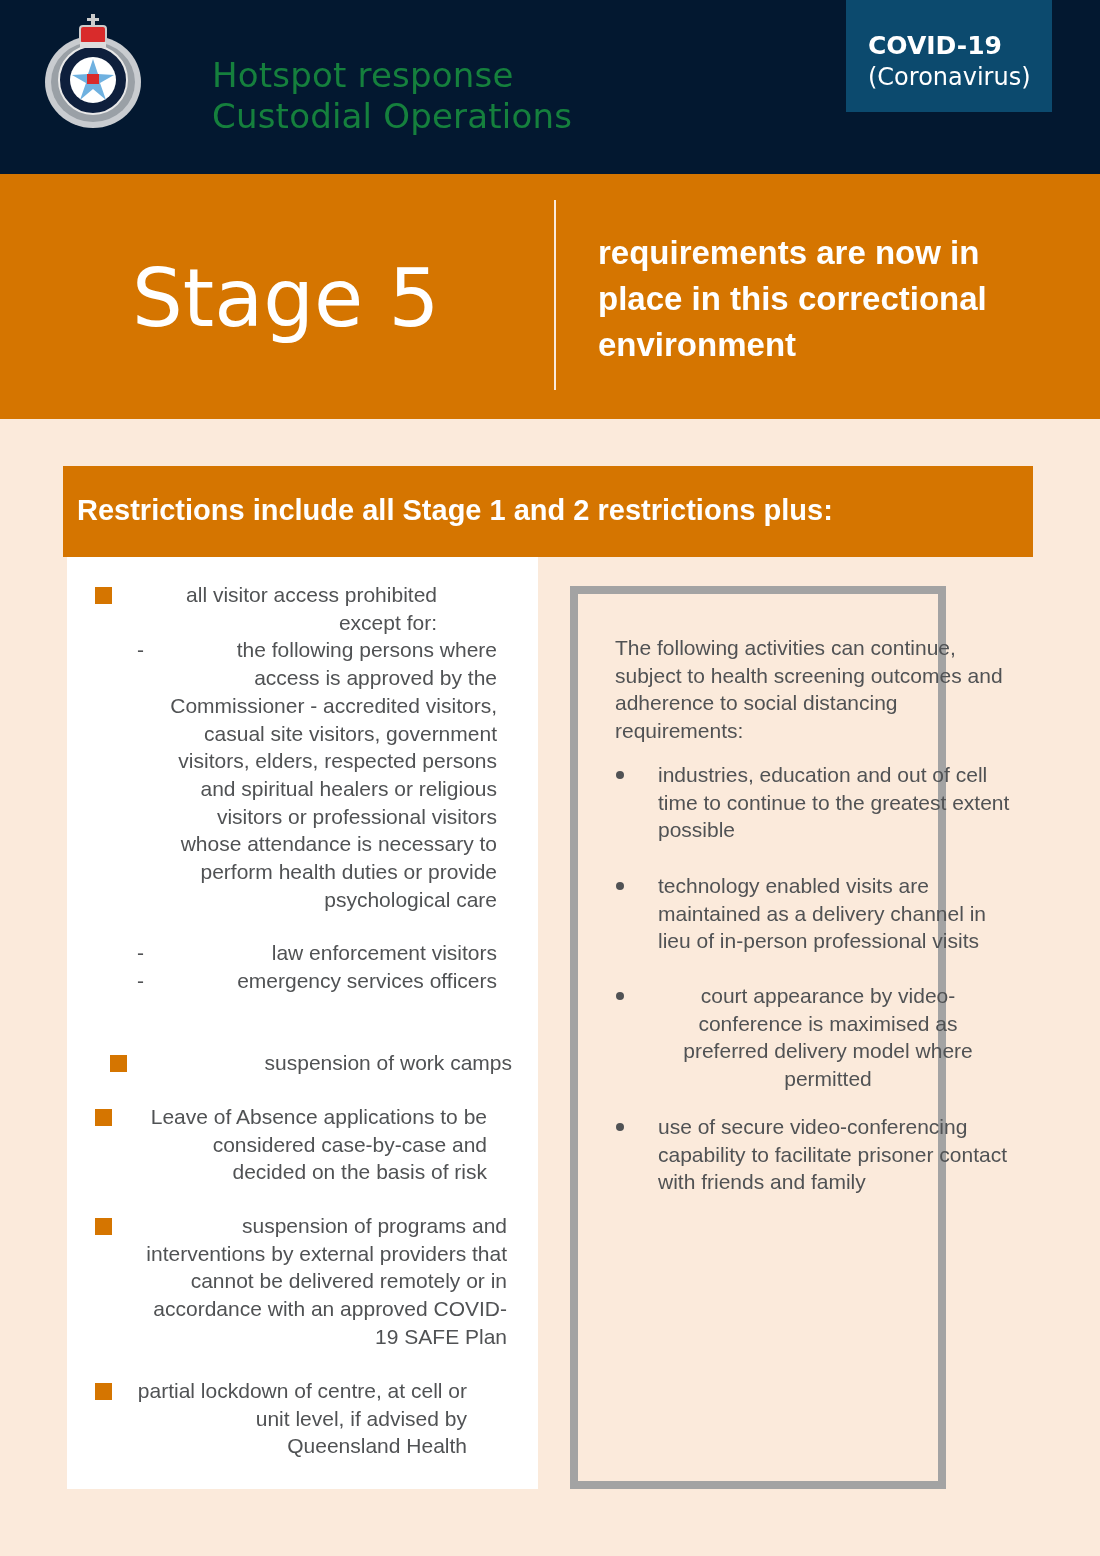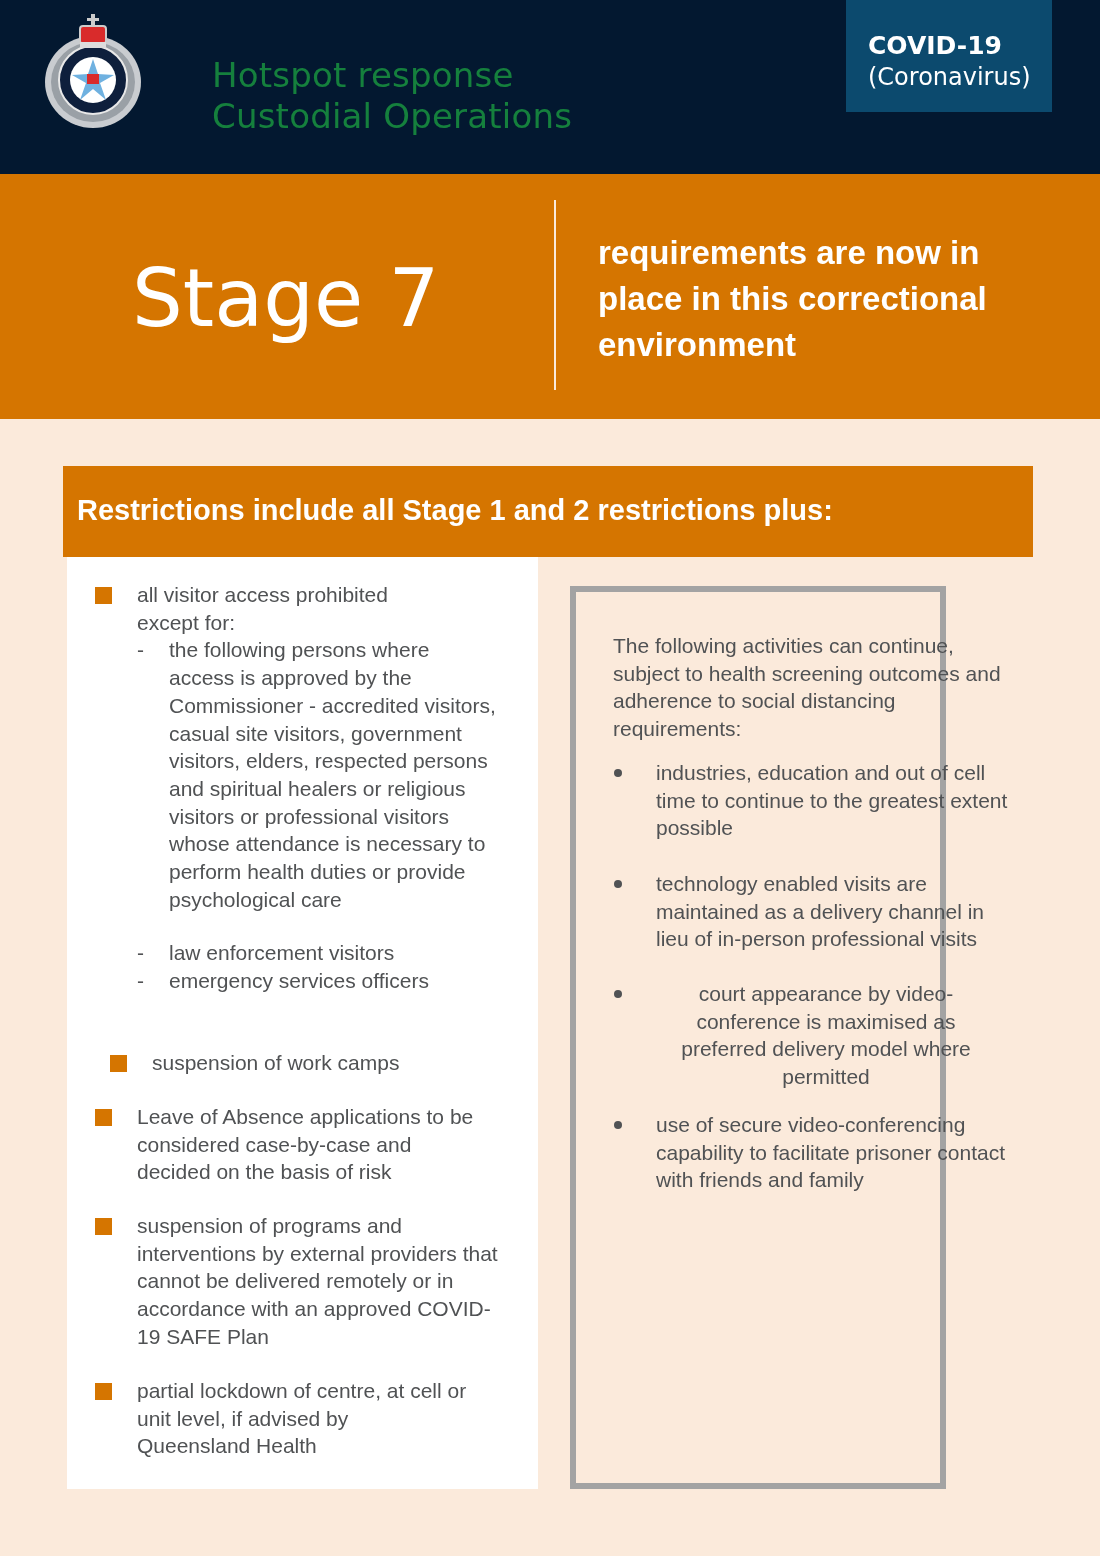--- a/index.html
+++ b/index.html
@@ -52,24 +52,25 @@
       position: absolute; left: 63px; top: 466px; width: 970px; height: 91px;
       background: #d57500; color: #fff;
       padding-left: 14px; padding-top: 28px;
       font-weight: bold; font-size: 29px;
       font-family: "Liberation Sans", sans-serif;
     }
 
     .left-panel {
       position: absolute; left: 67px; top: 557px; width: 471px; height: 932px;
       background: #ffffff;
+      text-align: right;
     }
     .right-panel {
       position: absolute; left: 570px; top: 586px; width: 376px; height: 903px;
-      border: 6px solid #a3a3a3;
+      border: 8px solid #a3a3a3;
     }
 
     .txt { font-size: 21px; line-height: 27.7px; color: #505254; font-family: "Liberation Sans", sans-serif; }
     .sq-item { position: absolute; left: 70px; }
     .sq-bullet {
       position: absolute; left: -42px; top: 6px; width: 17px; height: 17px; background: #d57500;
     }
     .dash-item { position: relative; padding-left: 32px; }
     .dash-mark { position: absolute; left: 0; top: 0; }
 
@@ -99,21 +100,21 @@
     <div>Hotspot response</div>
     <div>Custodial Operations</div>
   </div>
   <div class="covid-badge">
     <div class="l1">COVID-19</div>
     <div class="l2">(Coronavirus)</div>
   </div>
 </div>
 
 <div class="stage-band">
-  <div class="stage-title">Stage 7</div>
+  <div class="stage-title">Stage 5</div>
   <div class="stage-divider"></div>
   <div class="stage-sub">requirements are now in place in this correctional environment</div>
 </div>
 
 <div class="restr-header">Restrictions include all Stage 1 and 2 restrictions plus:</div>
 
 <div class="left-panel">
   <div class="sq-item txt" style="top:24px; width:300px;">
     <span class="sq-bullet"></span>
     <div>all visitor access prohibited except for:</div>

